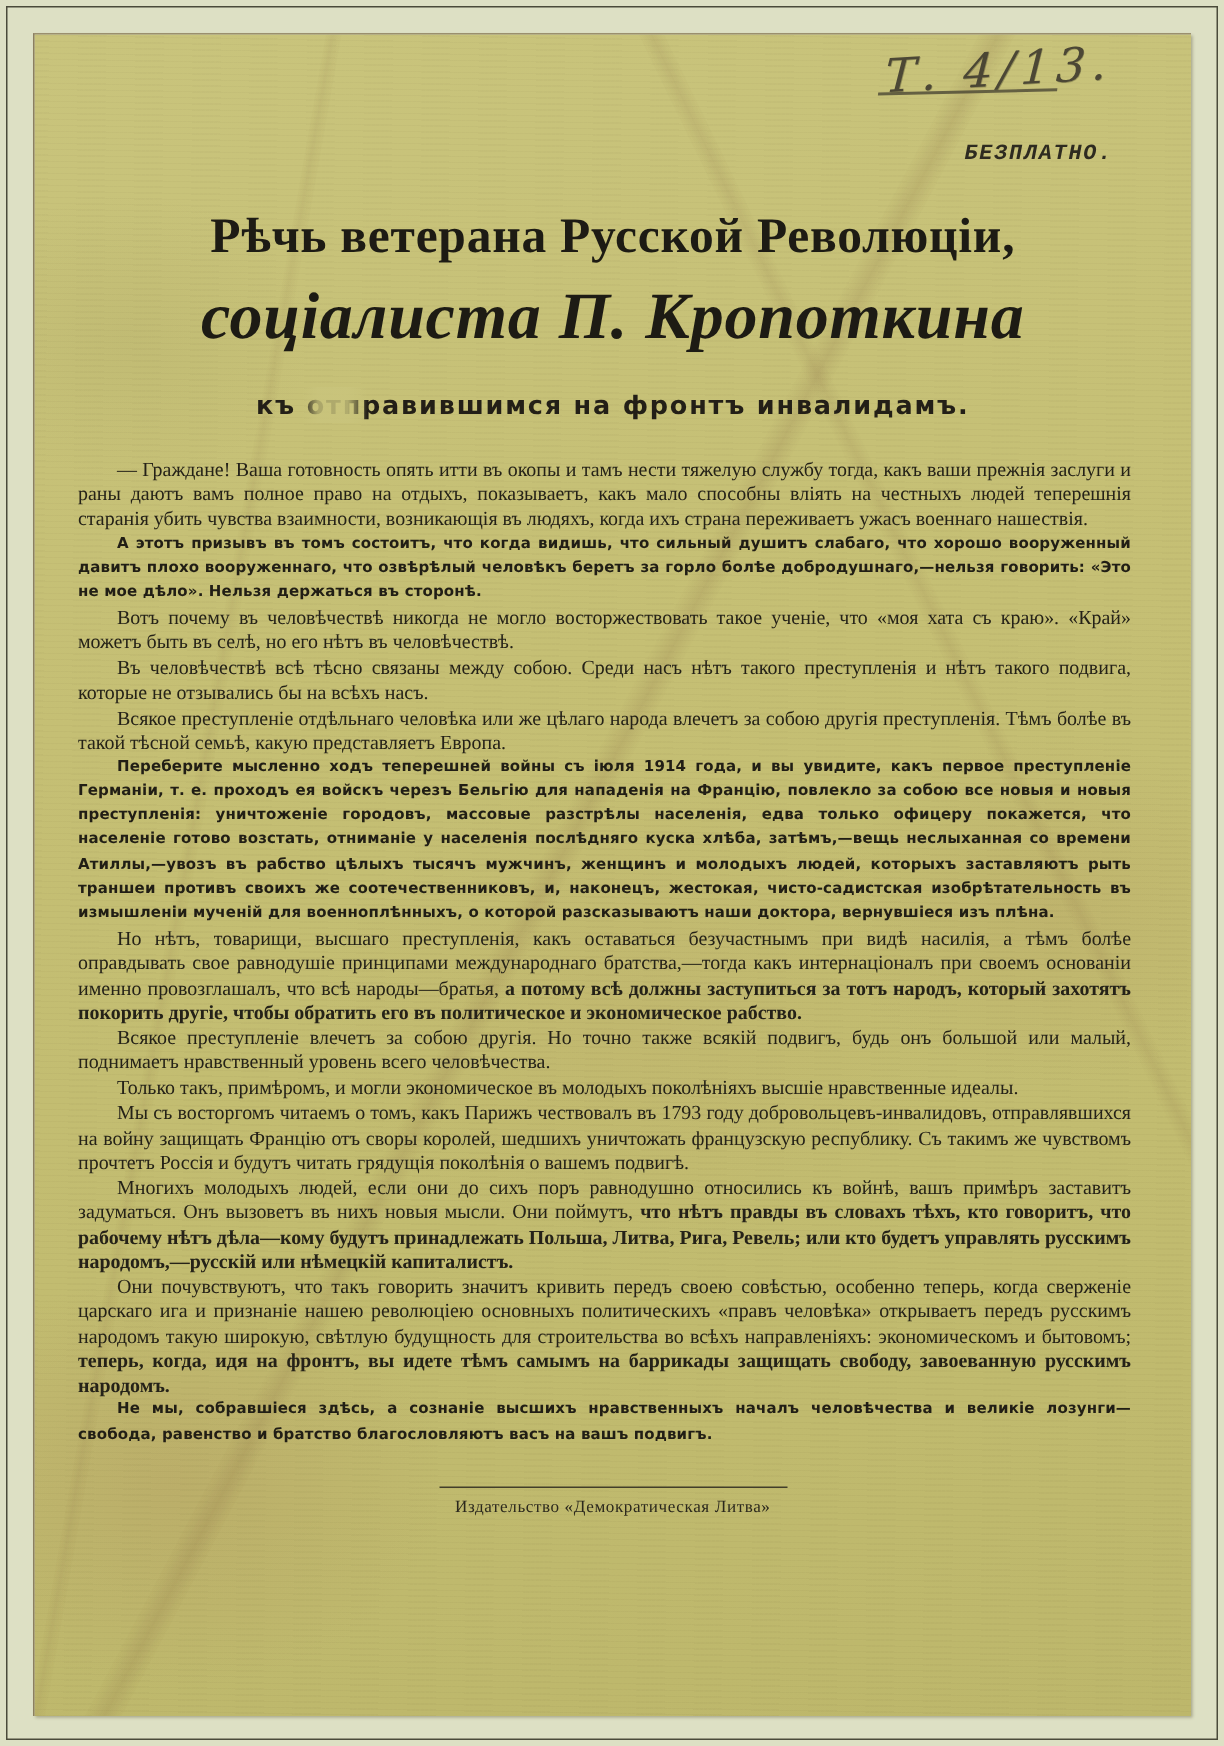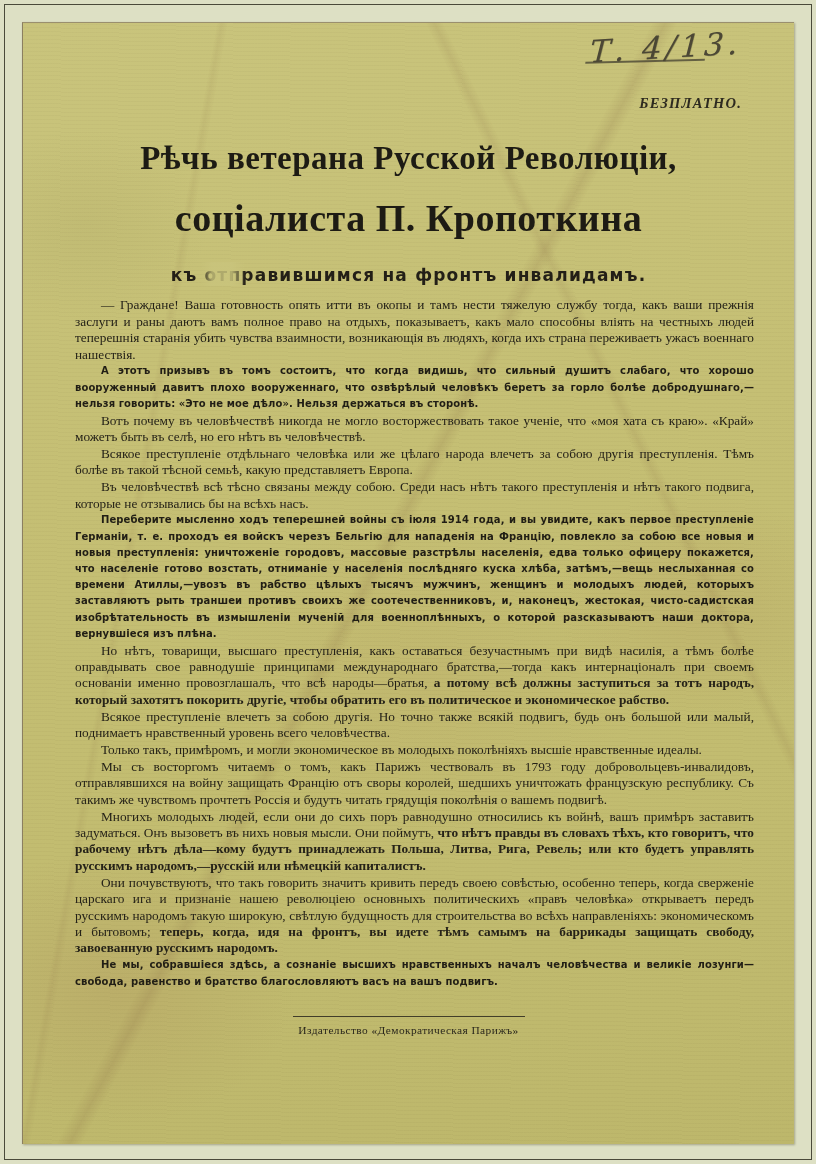--- a/index.html
+++ b/index.html
@@ -112,21 +112,21 @@
     background: #3b372c;
     margin-top: -6px;
     margin-left: -4px;
     transform: rotate(2deg);
     opacity: .8;
   }
   .free-label {
     position: absolute;
     right: 52px;
     top: 72px;
-    font-family: Liberation Serif, serif;
+    font-family: Liberation Mono, monospace;
     font-style: italic;
     font-weight: bold;
     font-size: 14.5px;
     letter-spacing: 1.2px;
     color: #2e2b20;
   }
 
   
   .title-block {
     text-align: center;
@@ -134,21 +134,21 @@
     margin-top: 18px;
   }
   .title-line {
     font-family: "Liberation Serif", "DejaVu Serif", serif;
     font-weight: bold;
     color: #1d1b14;
     letter-spacing: 0.5px;
     line-height: 1.3;
   }
   .title-line-1 { font-size: 33px; }
-  .title-line-2 { font-size: 38px; margin-top: 14px; }
+  .title-line-2 { font-size: 44px; margin-top: 2px; font-style: italic; }
   .subtitle {
     font-family: "DejaVu Sans", "Liberation Sans", sans-serif;
     font-weight: bold;
     font-size: 17px;
     color: #231f17;
     margin-top: 22px;
     letter-spacing: 1.2px;
     position: relative;
   }
   
@@ -161,22 +161,22 @@
     background: linear-gradient(90deg,
         rgba(201,196,124,0) 0%,
         rgba(201,196,124,0.82) 25%,
         rgba(201,196,124,0.86) 70%,
         rgba(201,196,124,0) 100%);
     pointer-events: none;
   }
 
   
   .body-text {
-    padding: 0 40px 0 52px;
-    margin-top: 12px;
+    padding: 0 40px 0 29px;
+    margin-top: 24px;
   }
   .para {
     font-family: "Liberation Serif", "DejaVu Serif", serif;
     font-size: 13.3px;
     line-height: 16.4px;
     color: #252218;
     text-align: justify;
     text-indent: 26px;
     margin: 0 0 0.5px 0;
     hyphens: manual;
@@ -231,32 +231,32 @@
         <div class="subtitle">
           <span>къ отправившимся на фронтъ инвалидамъ.</span>
           <span class="fade-patch"></span>
         </div>
       </div>
 
       <div class="body-text" id="body-text">
           <p class="para">— Граждане! Ваша готовность опять итти въ окопы и тамъ нести тяжелую службу тогда, какъ ваши прежнія заслуги и раны даютъ вамъ полное право на отдыхъ, показываетъ, какъ мало способны вліять на честныхъ людей теперешнія старанія убить чувства взаимности, возникающія въ людяхъ, когда ихъ страна переживаетъ ужасъ военнаго нашествія.</p>
           <p class="para bold">А этотъ призывъ въ томъ состоитъ, что когда видишь, что сильный душитъ слабаго, что хорошо вооруженный давитъ плохо вооруженнаго, что озвѣрѣлый человѣкъ беретъ за горло болѣе добродушнаго,—нельзя говорить: «Это не мое дѣло». Нельзя держаться въ сторонѣ.</p>
           <p class="para">Вотъ почему въ человѣчествѣ никогда не могло восторжествовать такое ученіе, что «моя хата съ краю». «Край» можетъ быть въ селѣ, но его нѣтъ въ человѣчествѣ.</p>
+          <p class="para">Въ человѣчествѣ всѣ тѣсно связаны между собою. Среди насъ нѣтъ такого преступленія и нѣтъ такого подвига, которые не отзывались бы на всѣхъ насъ.</p>
           <p class="para">Всякое преступленіе отдѣльнаго человѣка или же цѣлаго народа влечетъ за собою другія преступленія. Тѣмъ болѣе въ такой тѣсной семьѣ, какую представляетъ Европа.</p>
-          <p class="para">Въ человѣчествѣ всѣ тѣсно связаны между собою. Среди насъ нѣтъ такого преступленія и нѣтъ такого подвига, которые не отзывались бы на всѣхъ насъ.</p>
           <p class="para bold">Переберите мысленно ходъ теперешней войны съ іюля 1914 года, и вы увидите, какъ первое преступленіе Германіи, т. е. проходъ ея войскъ черезъ Бельгію для нападенія на Францію, повлекло за собою все новыя и новыя преступленія: уничтоженіе городовъ, массовые разстрѣлы населенія, едва только офицеру покажется, что населеніе готово возстать, отниманіе у населенія послѣдняго куска хлѣба, затѣмъ,—вещь неслыханная со времени Атиллы,—увозъ въ рабство цѣлыхъ тысячъ мужчинъ, женщинъ и молодыхъ людей, которыхъ заставляютъ рыть траншеи противъ своихъ же соотечественниковъ, и, наконецъ, жестокая, чисто-садистская изобрѣтательность въ измышленіи мученій для военноплѣнныхъ, о которой разсказываютъ наши доктора, вернувшіеся изъ плѣна.</p>
           <p class="para">Но нѣтъ, товарищи, высшаго преступленія, какъ оставаться безучастнымъ при видѣ насилія, а тѣмъ болѣе оправдывать свое равнодушіе принципами международнаго братства,—тогда какъ интернаціоналъ при своемъ основаніи именно провозглашалъ, что всѣ народы—братья, <b>а потому всѣ должны заступиться за тотъ народъ, который захотятъ покорить другіе, чтобы обратить его въ политическое и экономическое рабство.</b></p>
           <p class="para">Всякое преступленіе влечетъ за собою другія. Но точно также всякій подвигъ, будь онъ большой или малый, поднимаетъ нравственный уровень всего человѣчества.</p>
           <p class="para">Только такъ, примѣромъ, и могли экономическое въ молодыхъ поколѣніяхъ высшіе нравственные идеалы.</p>
           <p class="para">Мы съ восторгомъ читаемъ о томъ, какъ Парижъ чествовалъ въ 1793 году добровольцевъ-инвалидовъ, отправлявшихся на войну защищать Францію отъ своры королей, шедшихъ уничтожать французскую республику. Съ такимъ же чувствомъ прочтетъ Россія и будутъ читать грядущія поколѣнія о вашемъ подвигѣ.</p>
           <p class="para">Многихъ молодыхъ людей, если они до сихъ поръ равнодушно относились къ войнѣ, вашъ примѣръ заставитъ задуматься. Онъ вызоветъ въ нихъ новыя мысли. Они поймутъ, <b>что нѣтъ правды въ словахъ тѣхъ, кто говоритъ, что рабочему нѣтъ дѣла—кому будутъ принадлежать Польша, Литва, Рига, Ревель; или кто будетъ управлять русскимъ народомъ,—русскій или нѣмецкій капиталистъ.</b></p>
           <p class="para">Они почувствуютъ, что такъ говорить значитъ кривить передъ своею совѣстью, особенно теперь, когда сверженіе царскаго ига и признаніе нашею революціею основныхъ политическихъ «правъ человѣка» открываетъ передъ русскимъ народомъ такую широкую, свѣтлую будущность для строительства во всѣхъ направленіяхъ: экономическомъ и бытовомъ; <b>теперь, когда, идя на фронтъ, вы идете тѣмъ самымъ на баррикады защищать свободу, завоеванную русскимъ народомъ.</b></p>
           <p class="para bold">Не мы, собравшіеся здѣсь, а сознаніе высшихъ нравственныхъ началъ человѣчества и великіе лозунги—свобода, равенство и братство благословляютъ васъ на вашъ подвигъ.</p>
         </div>
 
       <div class="footer">
         <div class="footer-rule"></div>
-        <div class="footer-text">Издательство «Демократическая Парижъ»</div>
+        <div class="footer-text">Издательство «Демократическая Литва»</div>
       </div>
 
     </div>
   </div>
 </div>
 
 </body></html>

